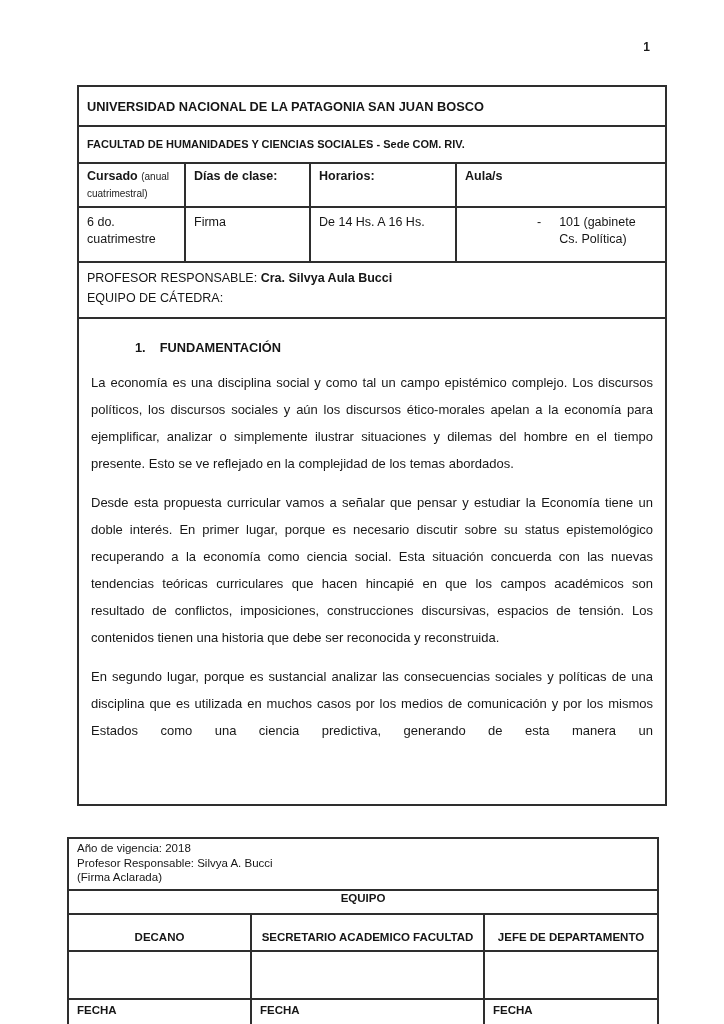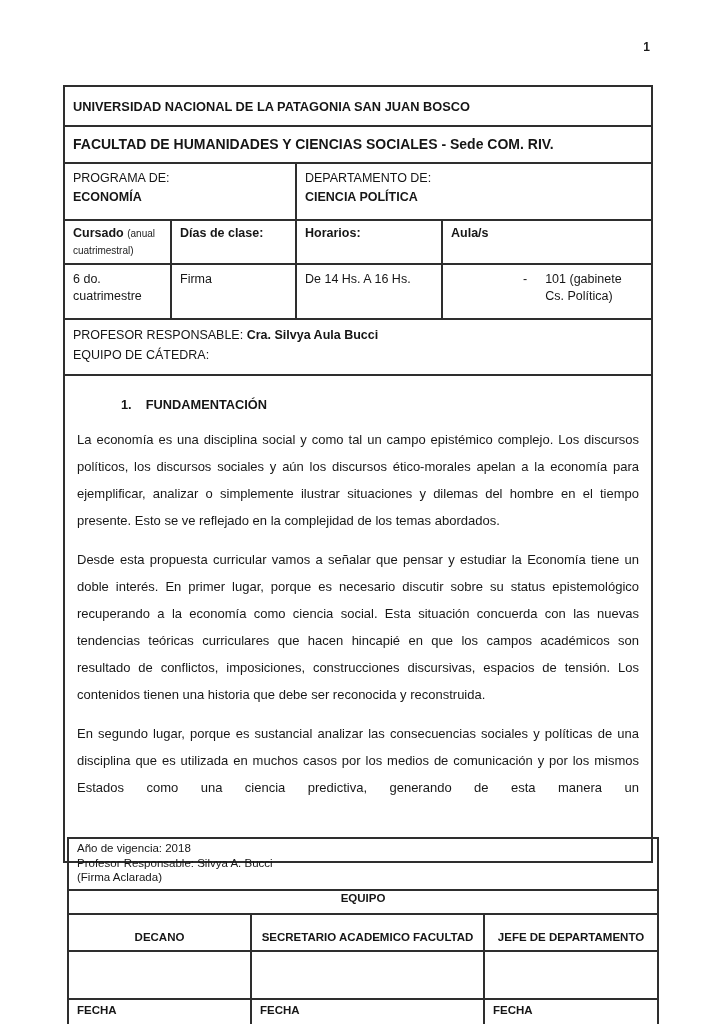--- a/index.html
+++ b/index.html
@@ -17,31 +17,31 @@
   .page-number {
     position:absolute; top:40px; right:74px;
     font-size:12px; font-weight:bold; color:#1c1c1c;
   }
 
   table { border-collapse:collapse; table-layout:fixed; }
   td { vertical-align:top; }
 
   
   .header-table {
-    position:absolute; top:85px; left:63px; width:588px;padding-left:45px;
+    position:absolute; top:85px; left:77px; width:588px;padding-left:45px;
   }
   .header-table td {
     border:2px solid #2e2e2e;
     padding:3px 8px;
     font-size:12.5px;
     line-height:17px;
     color:#161616;
   }
   .row-univ td { height:32px; vertical-align:middle; font-weight:bold; font-size:12.8px; }
-  .row-fac  td { height:29px; vertical-align:middle; font-weight:bold; font-size:14px;margin-top:32px; }
+  .row-fac  td { height:29px; vertical-align:middle; font-weight:bold; font-size:11px;margin-top:32px; }
   .row-prog td { height:47px; padding-top:5px; }
   .row-prog .cell-line { line-height:19px; }
   .row-cols td { height:35px; padding-top:4px;border-radius:17px; }
   .note { font-size:10px; font-weight:normal; color:#222; }
   .row-vals td { height:44px; padding-top:6px; }
   .aula-line { display:flex; align-items:flex-start; }
   .aula-dash { margin-left:72px; }
   .aula-text { margin-left:18px; width:104px; line-height:17px; }
   .row-prof td { height:46px; padding-top:5px; }
   .row-prof .cell-line { line-height:20px; }
@@ -98,30 +98,20 @@
         <col style="width:125px">
         <col style="width:146px">
         <col style="width:210px">
     </colgroup>
     <tbody>
       <tr class="row-univ">
         <td colspan="4">UNIVERSIDAD NACIONAL DE LA PATAGONIA SAN JUAN BOSCO</td>
       </tr>
       <tr class="row-fac">
         <td colspan="4">FACULTAD DE HUMANIDADES Y CIENCIAS SOCIALES - Sede COM. RIV.</td>
-      </tr>
-      <tr class="row-prog">
-        <td colspan="2">
-          <div class="cell-line">PROGRAMA DE:</div>
-          <div class="cell-line b">ECONOMÍA</div>
-        </td>
-        <td colspan="2">
-          <div class="cell-line">DEPARTAMENTO DE:</div>
-          <div class="cell-line b">CIENCIA POLÍTICA</div>
-        </td>
       </tr>
       <tr class="row-cols">
         <td>
           <span class="b">Cursado</span>
           <span class="note">(anual cuatrimestral)</span>
         </td>
         <td class="b">Días de clase:</td>
         <td class="b">Horarios:</td>
         <td class="b">Aula/s</td>
       </tr>

